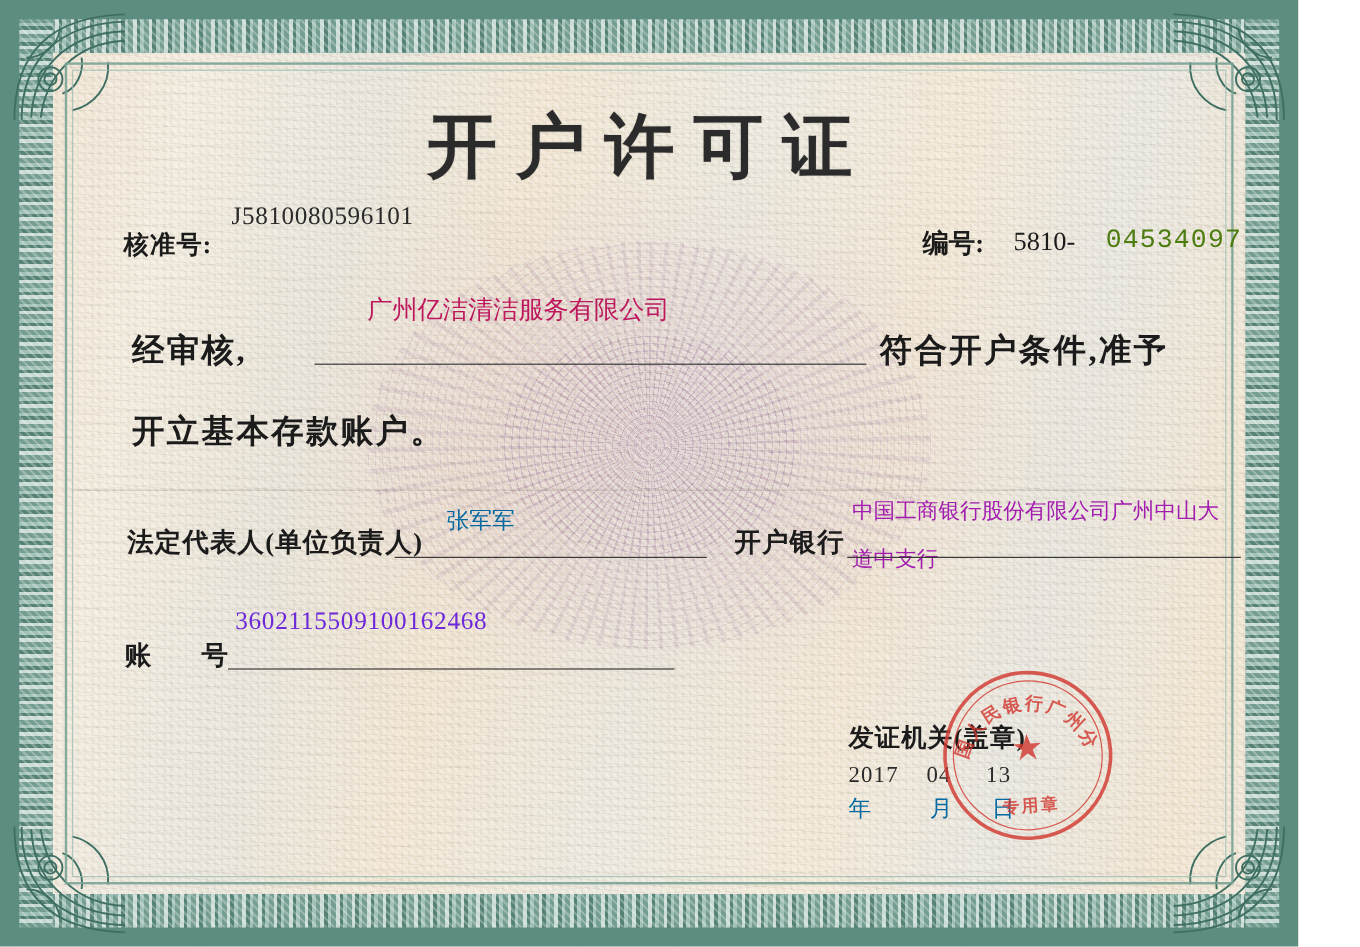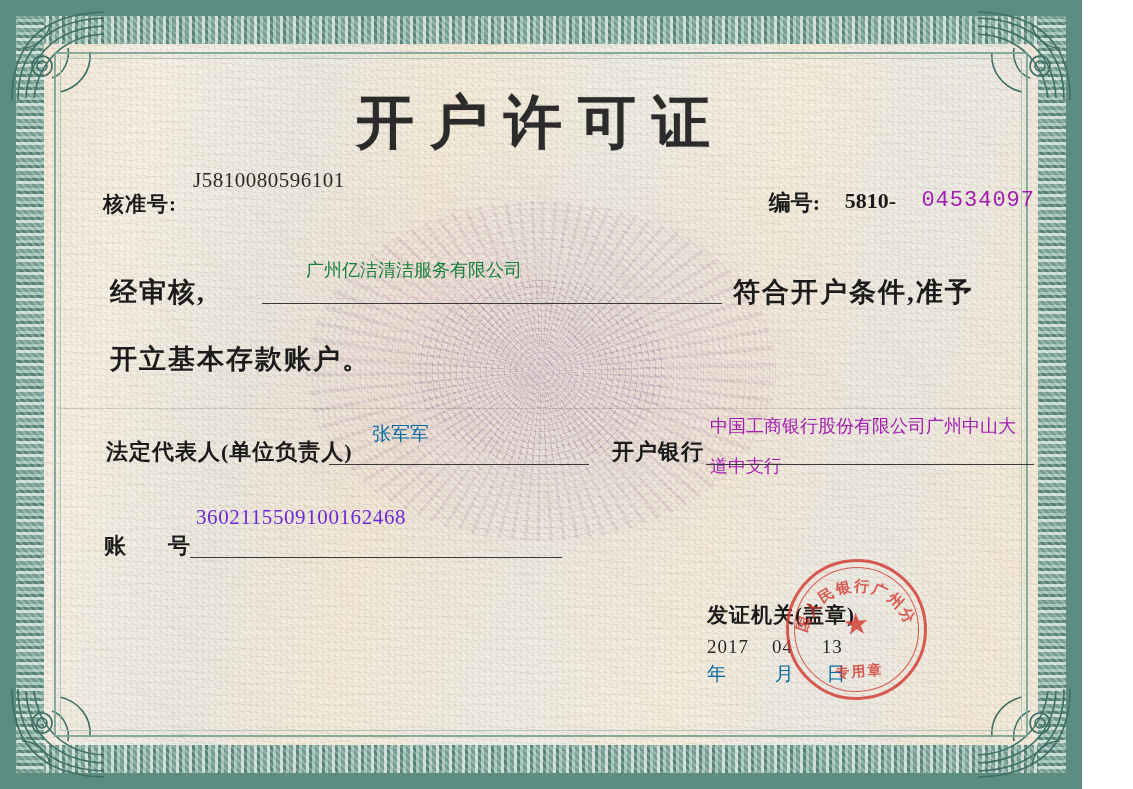--- a/index.html
+++ b/index.html
@@ -161,47 +161,47 @@
     right: 262px;
     top: 188px;
     font-size: 22px;
     font-weight: 600;
   }
   .serial-prefix {
     position: absolute;
     right: 186px;
     top: 188px;
     font-size: 22px;
-    font-weight: 700;
+    font-weight: 400;
   }
   .serial-red {
     position: absolute;
     right: 47px;
     top: 188px;
     font-size: 22px;
     font-family: "Liberation Mono", "DejaVu Sans Mono", monospace;
-    color: #a21caf;
+    color: #4d7c0f;
     letter-spacing: 1px;
   }
 
   .line1 {
     position: absolute;
     left: 110px;
     top: 274px;
     font-size: 27px;
     font-weight: 600;
     letter-spacing: 2px;
   }
   .line1-fill {
     position: absolute;
     left: 262px;
-    top: 258px;
+    top: 244px;
     width: 460px;
-    font-size: 18px;
-    color: #15803d;
+    font-size: 21px;
+    color: #be185d;
     text-align: left;
     padding-left: 44px;
     box-sizing: border-box;
   }
   .line1-rule {
     position: absolute;
     left: 262px;
     top: 303px;
     width: 460px;
     border-bottom: 1.6px solid #3a3a3a;

